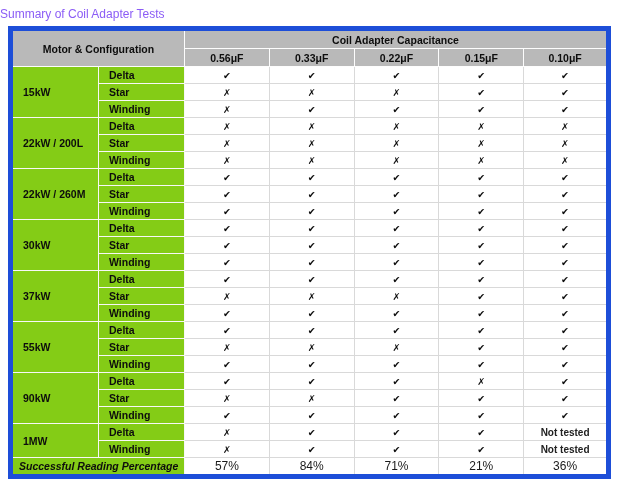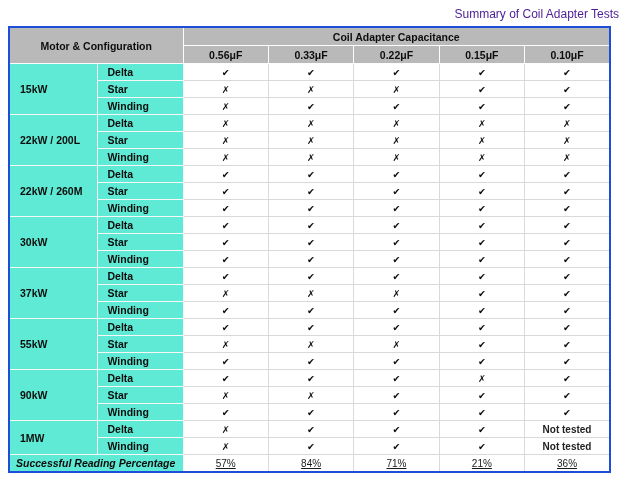--- a/index.html
+++ b/index.html
@@ -7,48 +7,48 @@
     padding: 0;
     background: #ffffff;
     width: 619px;
     height: 487px;
     font-family: "Liberation Sans", "DejaVu Sans", sans-serif;
     color: #111111;
     overflow: hidden;
   }
   .page { width: 619px; height: 487px; }
   .title {
-    text-align: right;
+    text-align: left;
     font-size: 12px;
-    color: #4c1d95;
+    color: #8b5cf6;
     padding-top: 7px;
     height: 19px;
     line-height: 14px;
   }
   table.test-table {
     border-collapse: collapse;
     table-layout: fixed;
     width: 603px;
     margin: 0 8px;
-    border: 2px solid #1d4ed8;
+    border: 5px solid #1d4ed8;
   }
   col.c-motor  { width: 88px; }
   col.c-config { width: 86px; }
   thead th {
     background: #b9b9b9;
     border: 1px solid #fdfdfd;
     font-size: 10.5px;
     font-weight: bold;
     text-align: center;
     height: 17px;
     padding: 0;
     color: #0d0d0d;
   }
   td.motor, td.config, td.footer-label {
-    background: #5eead4;
+    background: #84cc16;
     border: 1px solid #f7f7f7;
     font-size: 10.5px;
     font-weight: bold;
     color: #0d0d0d;
     padding: 0 0 0 10px;
     text-align: left;
     vertical-align: middle;
     height: 16px;
     margin-left: 8px;
   }
@@ -64,23 +64,22 @@
     font-weight: bold;
     color: #0b0b0b;
   }
   td.result.not_tested {
     font-weight: bold;
     font-size: 10px;
     color: #222222;
   }
   td.pct {
     font-weight: normal;
-    font-size: 10px;
+    font-size: 12px;
     color: #1a1a1a;
-    text-decoration: underline;
   }
 </style>
 </head>
 <body>
 
 <div class="page">
   <div class="title">Summary of Coil Adapter Tests</div>
 
   <table class="test-table">
     <colgroup>

